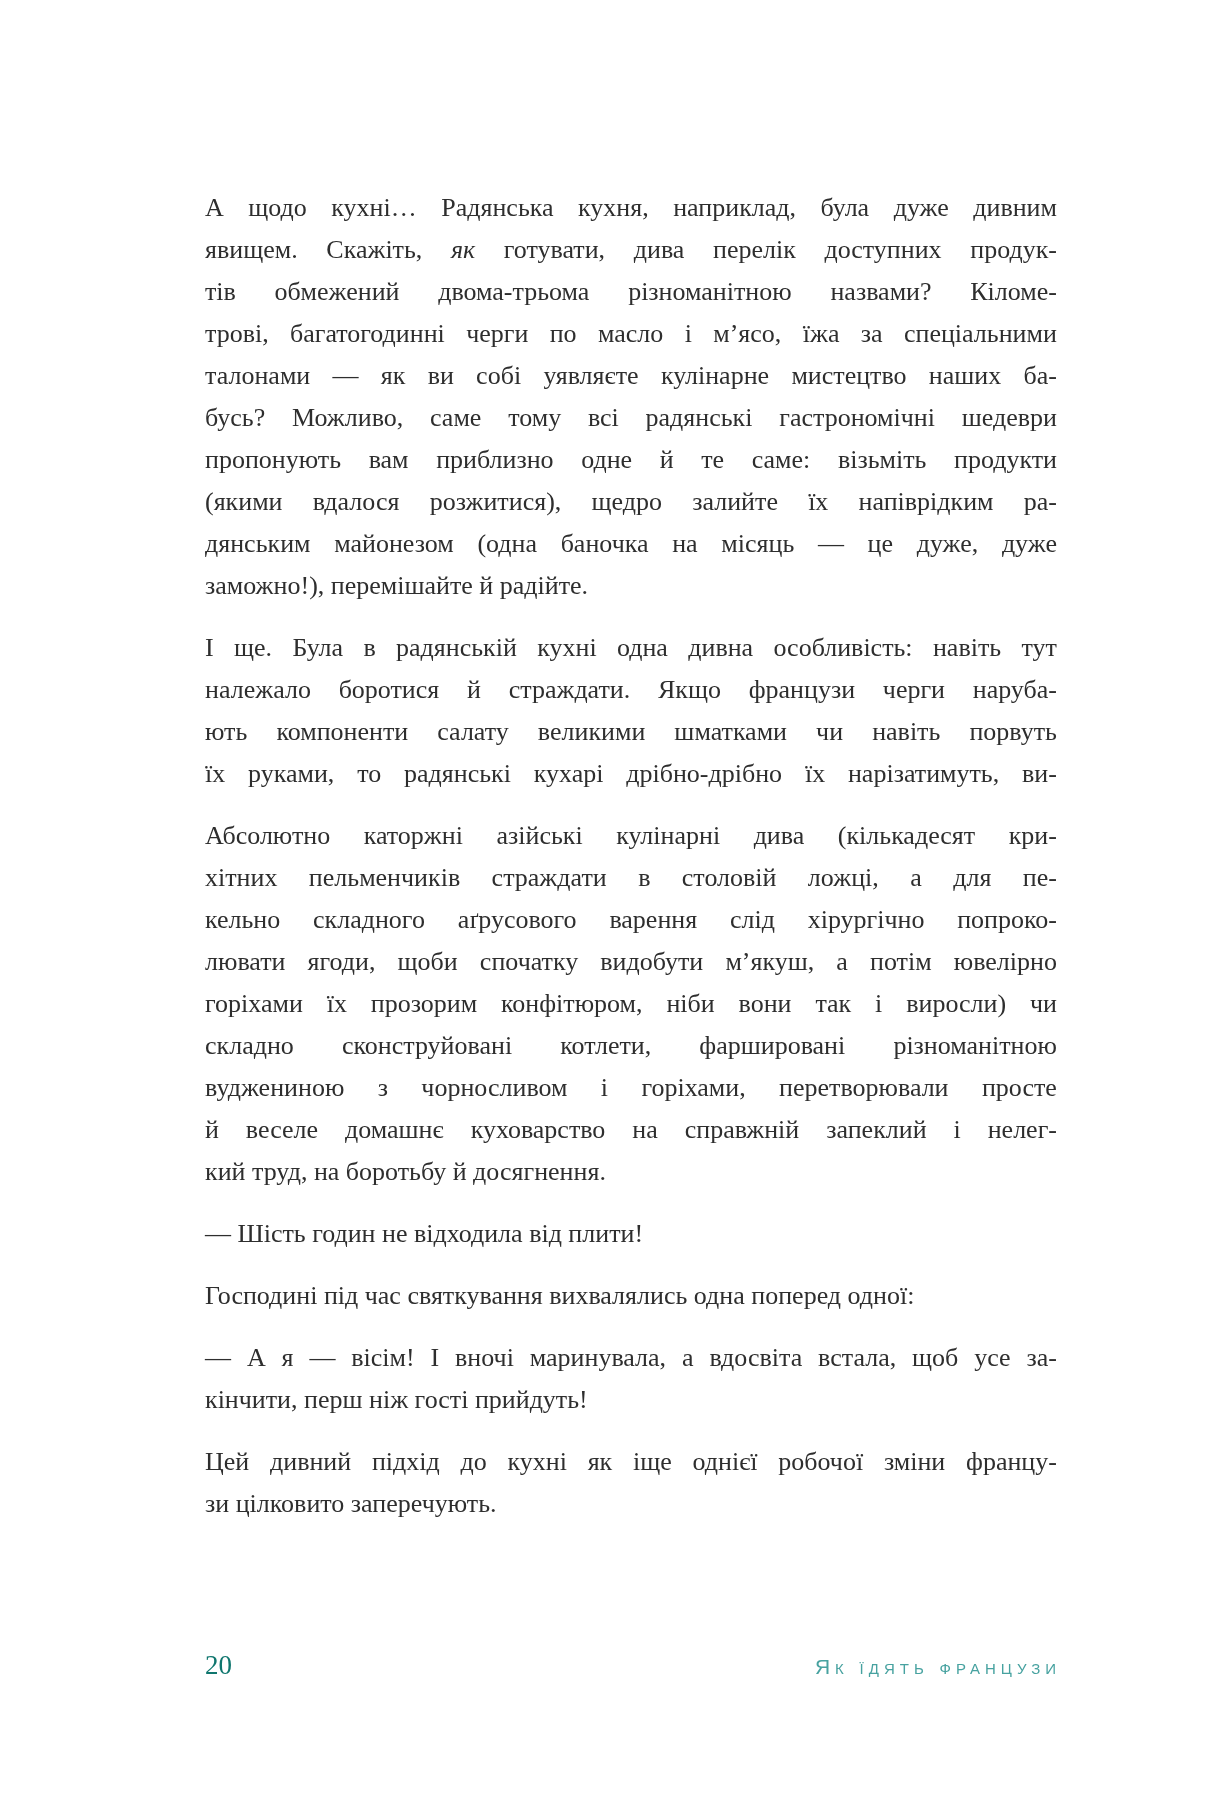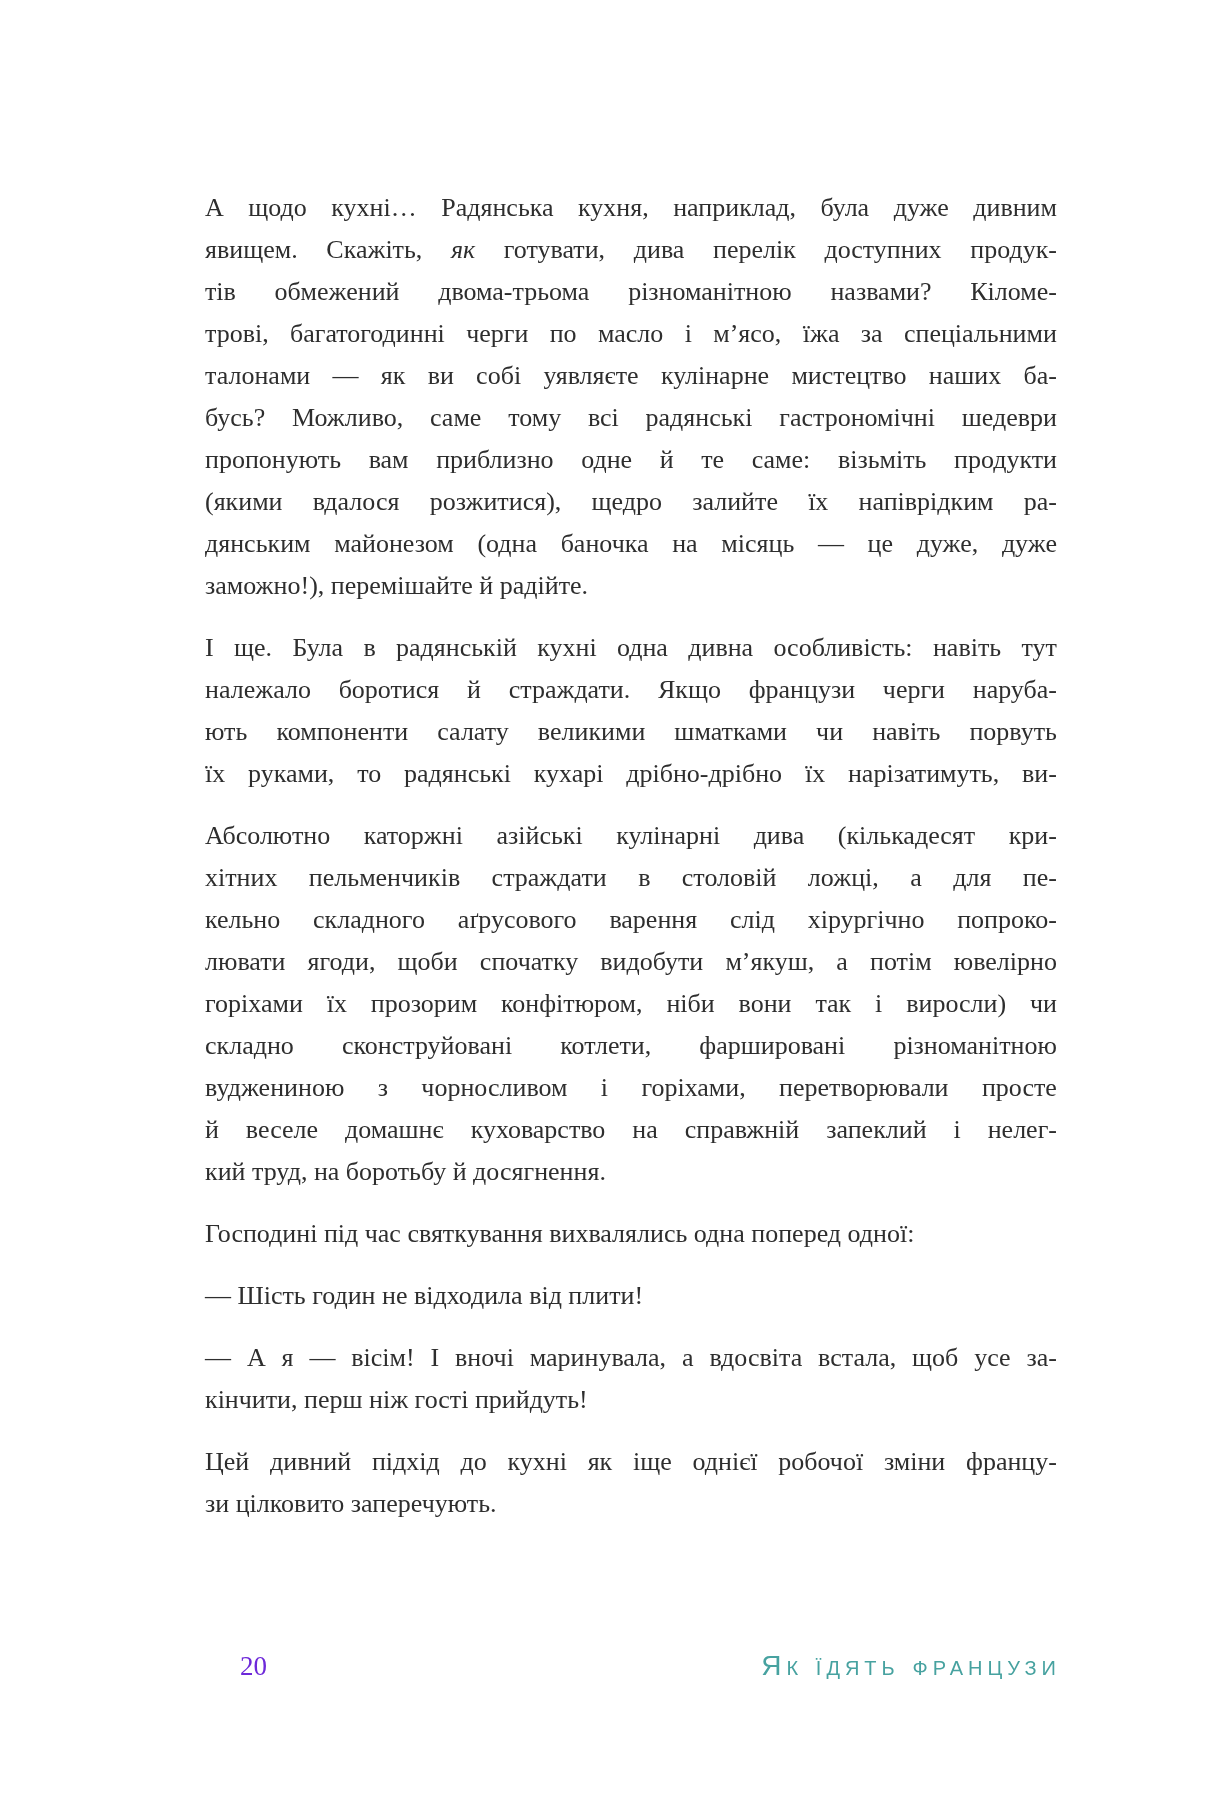--- a/index.html
+++ b/index.html
@@ -43,29 +43,28 @@
     position: absolute;
     left: 205px;
     top: 1650px;
     width: 856px;
     display: flex;
     justify-content: space-between;
     align-items: baseline;
   }
   .page-number {
     font-size: 27px;
-    color: #6d28d9;
+    color: #0f766e;
     font-family: "Liberation Serif", "DejaVu Serif", serif;
-    margin-left: 35px;
   }
   .running-title {
     font-family: "Liberation Sans", "DejaVu Sans", sans-serif;
     font-variant: small-caps;
     letter-spacing: 5px;
-    font-size: 28px;
+    font-size: 21px;
     color: #47a2a0;
   }
 </style>
 </head>
 <body>
 
 <div class="page" style="background: rgb(255, 255, 255); color: rgb(46, 46, 46);">
 
   <div class="text-block">
       <div class="paragraph">
@@ -289,24 +288,24 @@
           <span class="word">куховарство</span>
           <span class="word">на</span>
           <span class="word">справжній</span>
           <span class="word">запеклий</span>
           <span class="word">і</span>
           <span class="word">нелег-</span>
         </div>
         <div class="line">кий труд, на боротьбу й досягнення.</div>
       </div>
       <div class="paragraph">
+        <div class="line">— Шість годин не відходила від плити!</div>
+      </div>
+      <div class="paragraph">
         <div class="line">Господині під час святкування вихвалялись одна поперед одної:</div>
-      </div>
-      <div class="paragraph">
-        <div class="line">— Шість годин не відходила від плити!</div>
       </div>
       <div class="paragraph">
         <div class="line j">
           <span class="word">—</span>
           <span class="word">А</span>
           <span class="word">я</span>
           <span class="word">—</span>
           <span class="word">вісім!</span>
           <span class="word">І</span>
           <span class="word">вночі</span>

